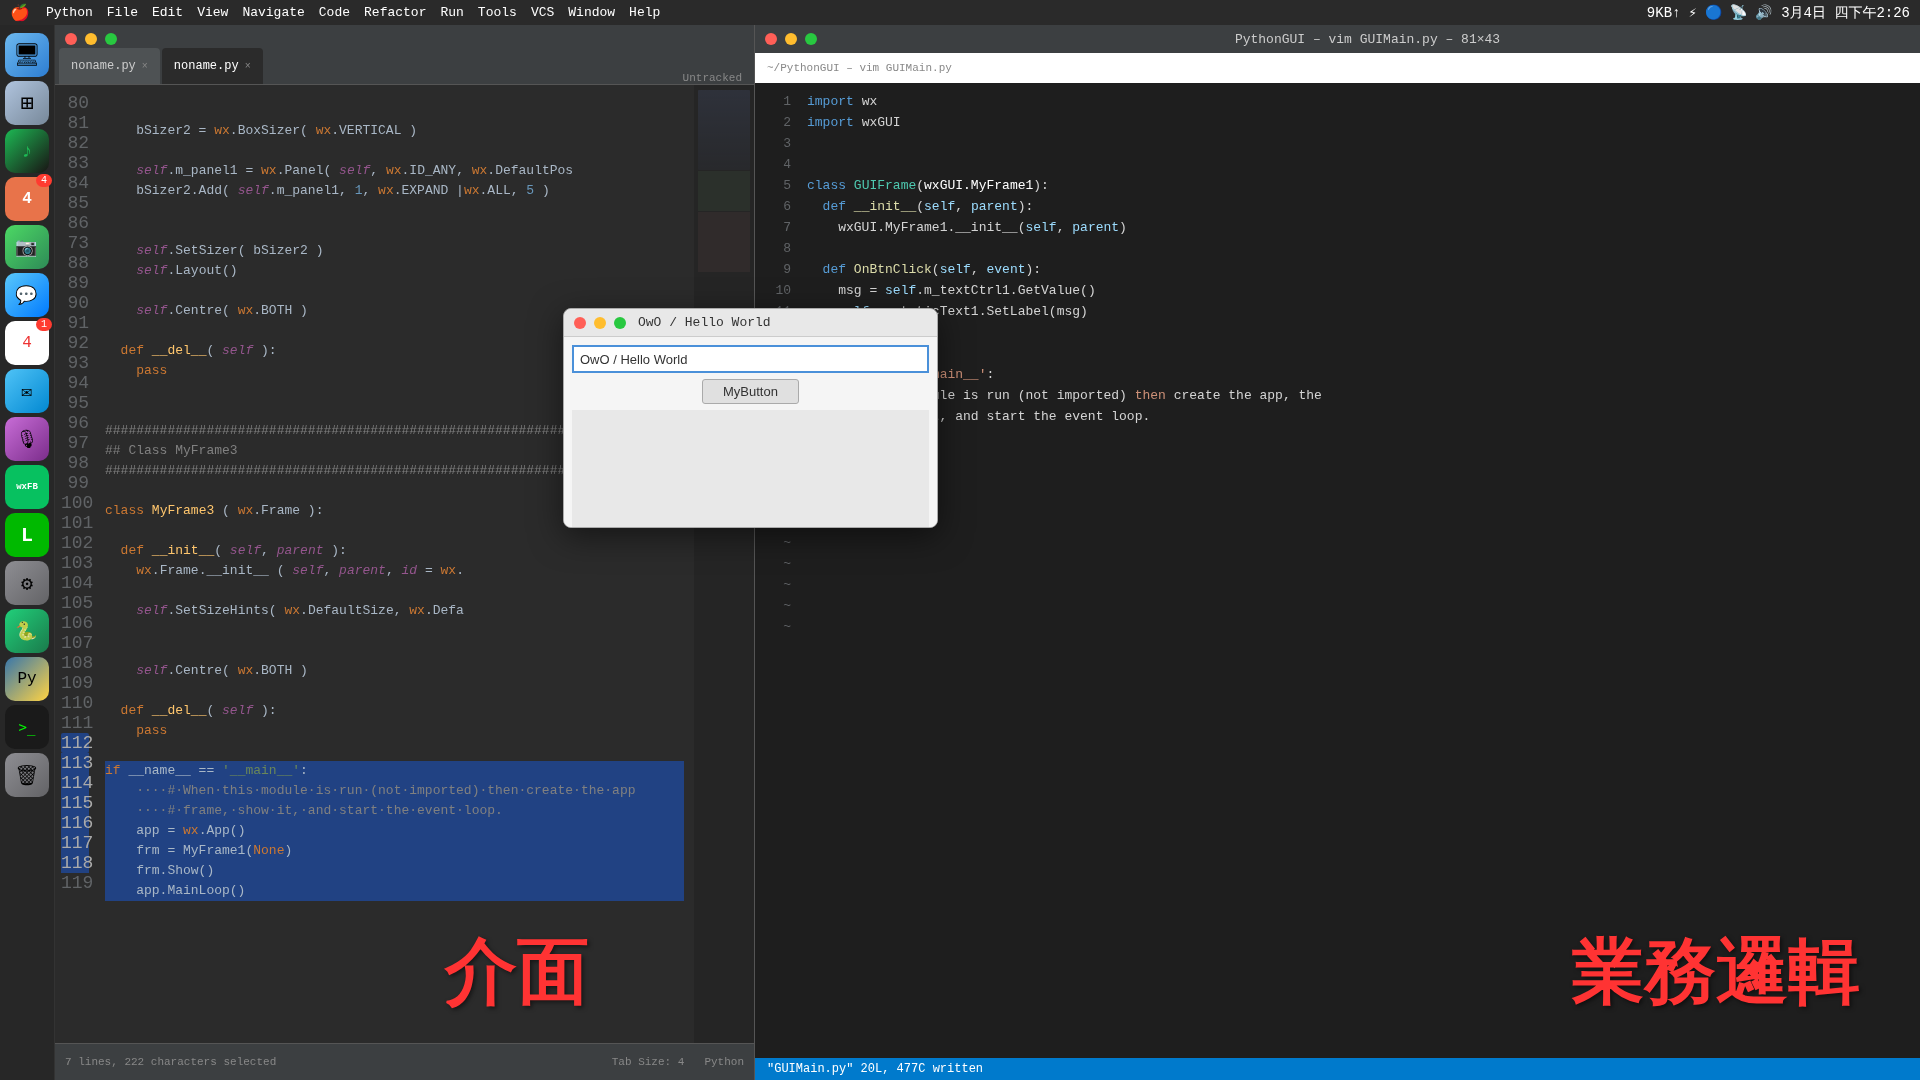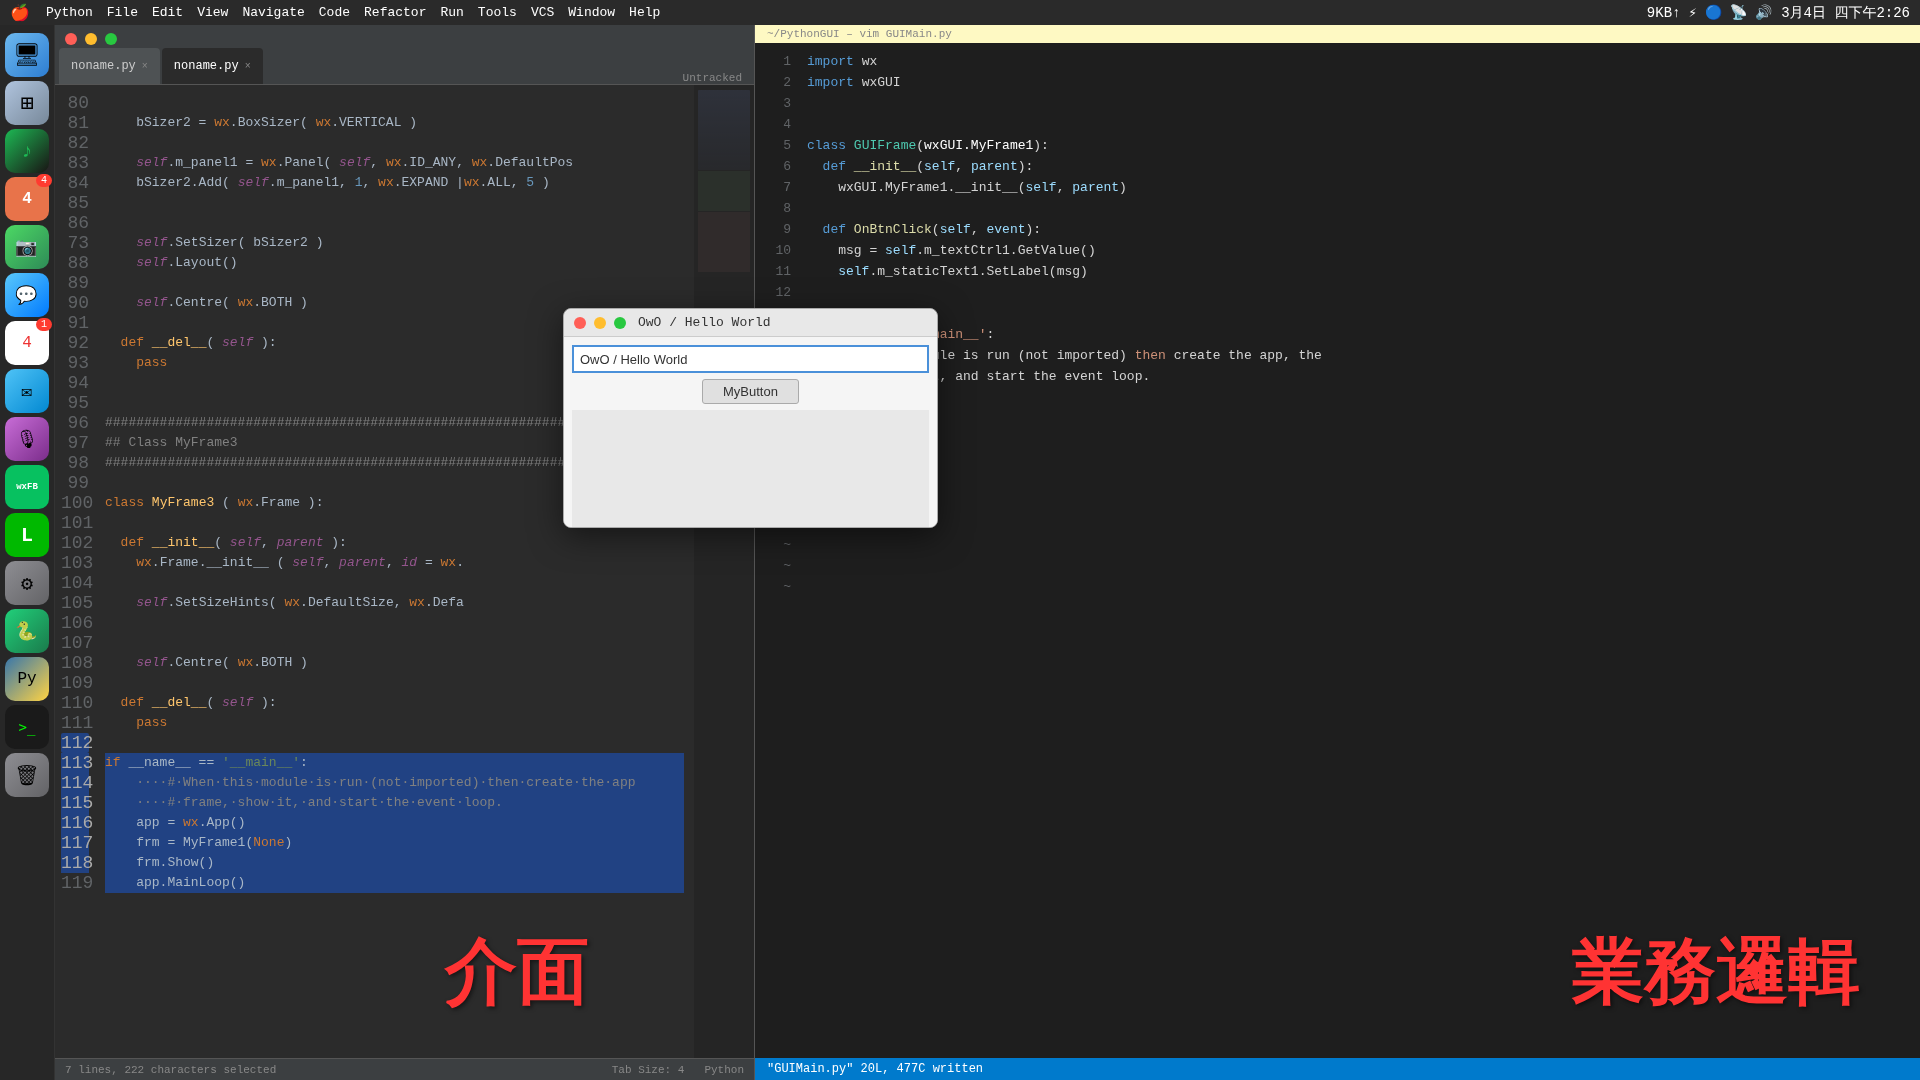--- a/index.html
+++ b/index.html
@@ -180,21 +180,21 @@
       text-align: right;
       user-select: none;
       overflow: hidden;
     }
     .code-content {
       flex: 1;
       background: #2b2b2b;
       color: #a9b7c6;
       font-size: 13px;
       line-height: 20px;
-      padding: 8px 10px;
+      padding: 16px 10px;
       overflow: hidden;
       white-space: pre;
     }
 
     
     .minimap {
       width: 60px;
       background: #252525;
       overflow: hidden;
     }
@@ -305,21 +305,21 @@
       cursor: pointer;
     }
     .wx-panel {
       flex: 1;
       background: #e8e8e8;
       min-height: 120px;
     }
 
     
     .left-statusbar {
-      height: 22px;
+      height: 37px;
       background: #3c3f41;
       display: flex;
       align-items: center;
       padding: 0 10px;
       color: #888;
       font-size: 11px;
       gap: 20px;
       border-top: 1px solid #555;
     }
     .vim-statusbar {
@@ -547,21 +547,27 @@
 
     <div class="left-statusbar">
       <span>7 lines, 222 characters selected</span>
       <span style="flex:1;"></span>
       <span>Tab Size: 4</span>
       <span>Python</span>
     </div>
   </div>
 
   <div class="right-editor">
-    <div style="height:18px;background:#fef9c3;display:flex;align-items:center;padding:0 12px;">
+    <div class="right-titlebar">
+      <span class="traffic-light tl-red"></span>
+      <span class="traffic-light tl-yellow"></span>
+      <span class="traffic-light tl-green"></span>
+      <span style="flex:1;text-align:center;color:#ccc;font-size:13px;">PythonGUI – vim GUIMain.py – 81×43</span>
+    </div>
+    <div style="height:30px;background:#ffffff;display:flex;align-items:center;padding:0 12px;">
       <span style="color:#888;font-size:11px;">~/PythonGUI – vim GUIMain.py</span>
     </div>
     <div class="vim-editor-body">
       <div class="vim-line-numbers">
         <div>1</div>
           <div>2</div>
           <div>3</div>
           <div>4</div>
           <div>5</div>
         <div>6</div>

